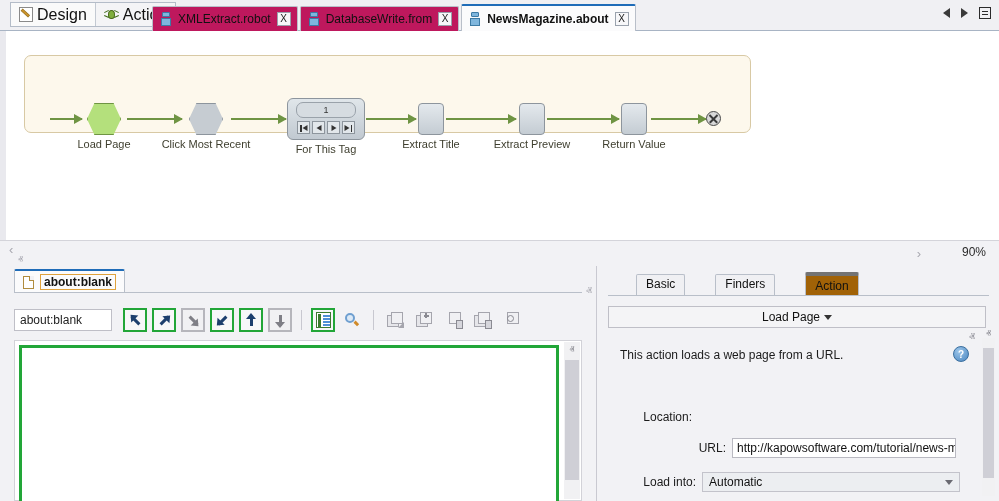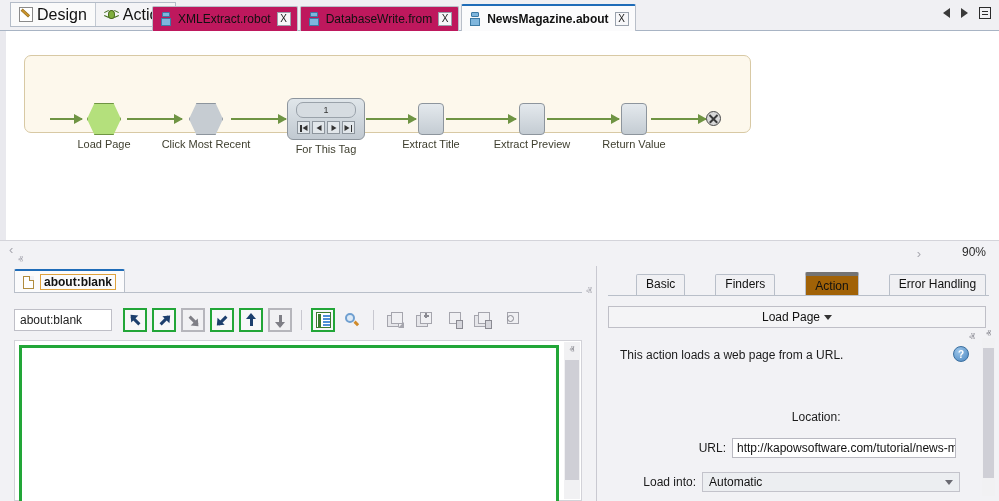--- a/index.html
+++ b/index.html
@@ -519,33 +519,32 @@
         <div class="thumb"></div>
       </div>
     </div>
   </div>
 
   <div class="proppane">
     <div class="ptabs">
       <div class="ptab">Basic</div>
       <div class="ptab">Finders</div>
       <div class="ptab active">Action</div>
-      <div class="ptab">Error Handling</div>
     </div>
     <div class="ptabline"></div>
 
     <div class="actionbar">
       <span>Load Page</span><span class="caret"></span>
     </div>
 
     <span class="collapsearrow">ⱏ</span>
     <div class="actiondesc">This action loads a web page from a URL.</div>
     <div class="helpicon">?</div>
 
-    <div class="frow" style="left:0; top:144px; width:391px;flex-direction:column;">
+    <div class="frow" style="left:0; top:144px; width:391px;">
       <span class="flabel" style="width:94px;">Location:</span>
     </div>
 
     <div class="frow" style="left:0; top:172px; width:391px;">
       <span class="flabel" style="width:128px;">URL:</span>
       <span class="finput" style="margin-left:6px; width:224px;">http://kapowsoftware.com/tutorial/news-ma</span>
     </div>
 
     <div class="frow" style="left:4px; top:206px; width:391px;">
       <span class="flabel" style="width:94px;">Load into:</span>

